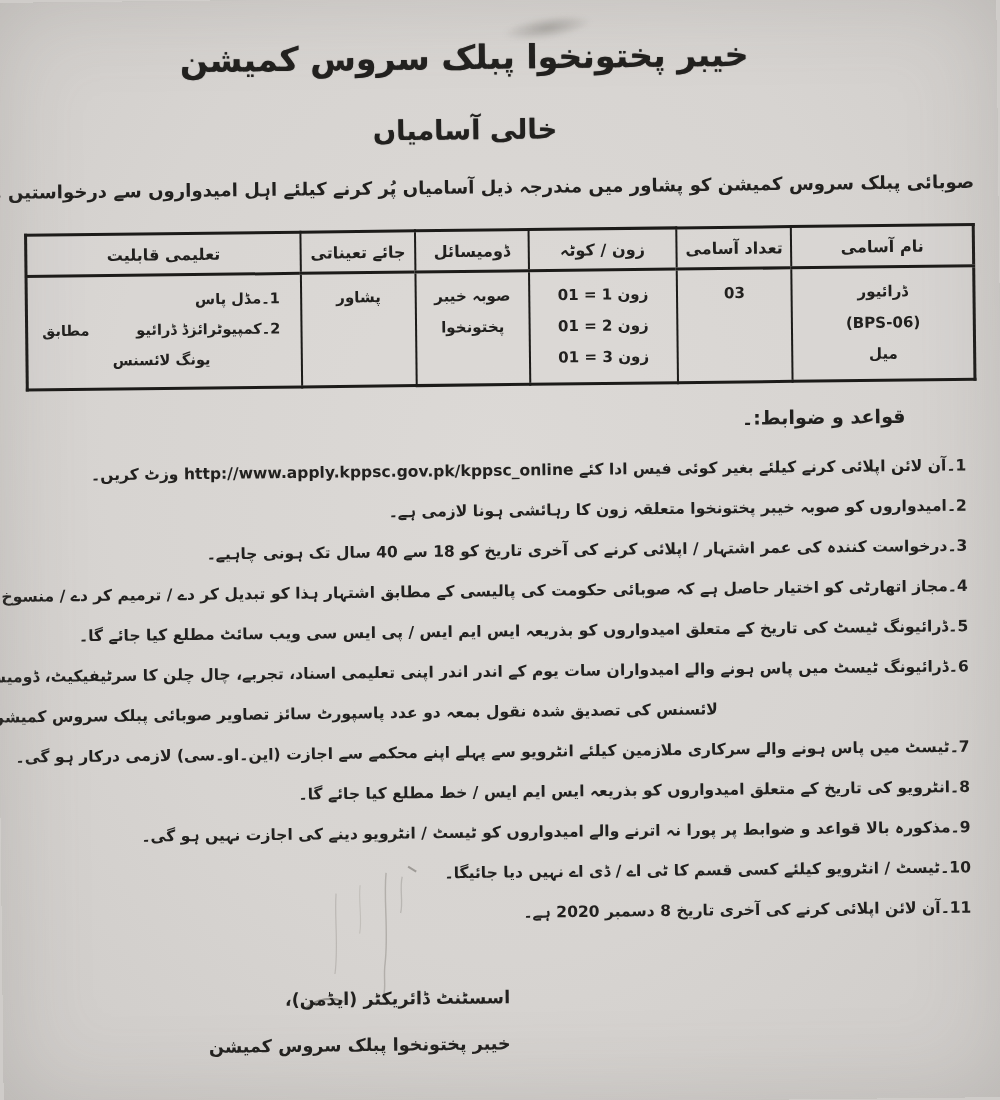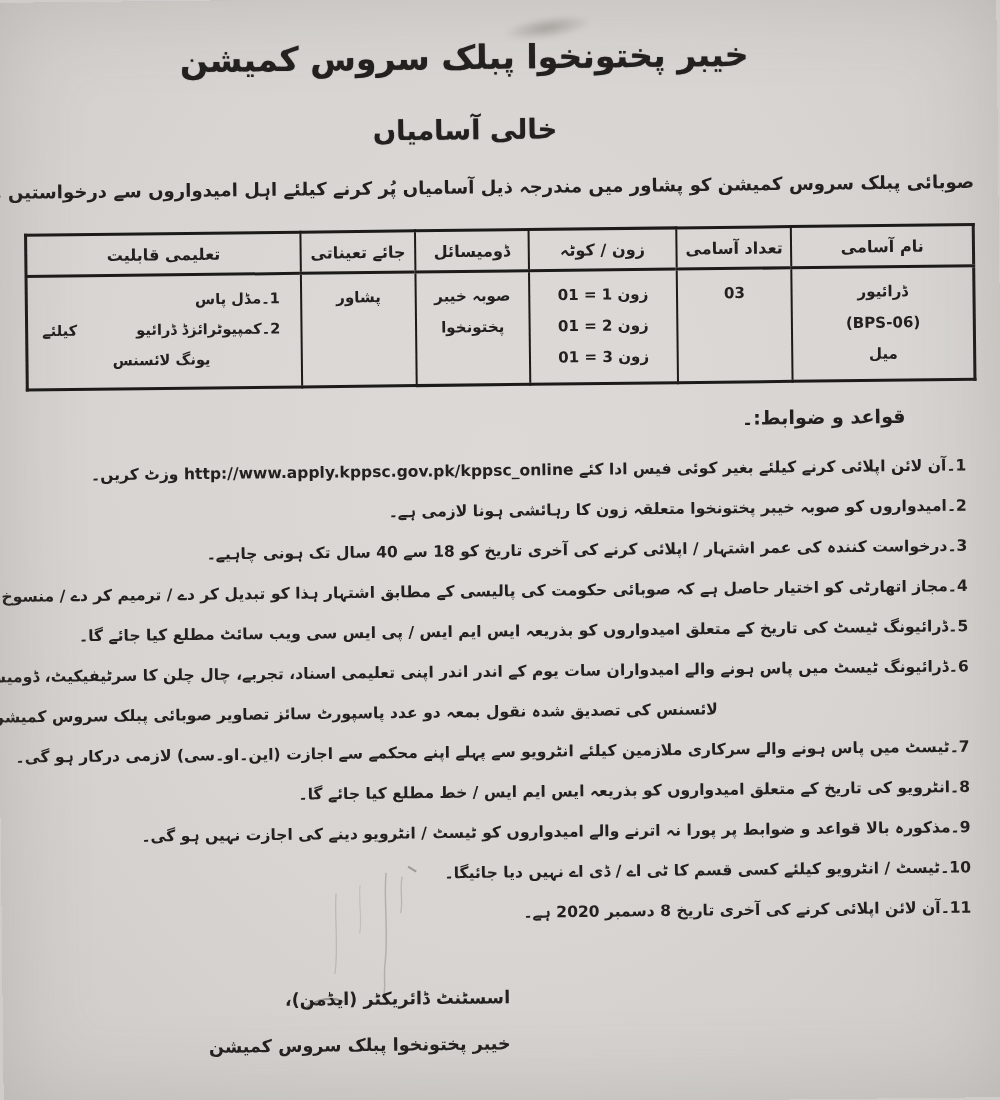--- a/index.html
+++ b/index.html
@@ -137,21 +137,21 @@
       <div class="vcell w-dom">
         <div class="cell-line">صوبہ خیبر پختونخوا</div>
       </div>
       <div class="vcell w-place">
         <div class="cell-line">پشاور</div>
       </div>
       <div class="vcell w-qual qual-cell">
         <div class="qual-line">1۔مڈل پاس</div>
         <div class="qual-line split">
           <span>2۔کمپیوٹرائزڈ ڈرائیو</span>
-          <span>کیلئے</span>
+          <span>مطابق</span>
         </div>
         <div class="qual-line center">یونگ لائسنس</div>
       </div>
     </div>
   </div>
 
   <div class="rules-heading" dir="rtl">قواعد و ضوابط:۔</div>
 
   <div class="rules-list" dir="rtl">
     <div class="rule">1۔آن لائن اپلائی کرنے کیلئے بغیر کوئی فیس ادا کئے http://www.apply.kppsc.gov.pk/kppsc_online وزٹ کریں۔</div>

